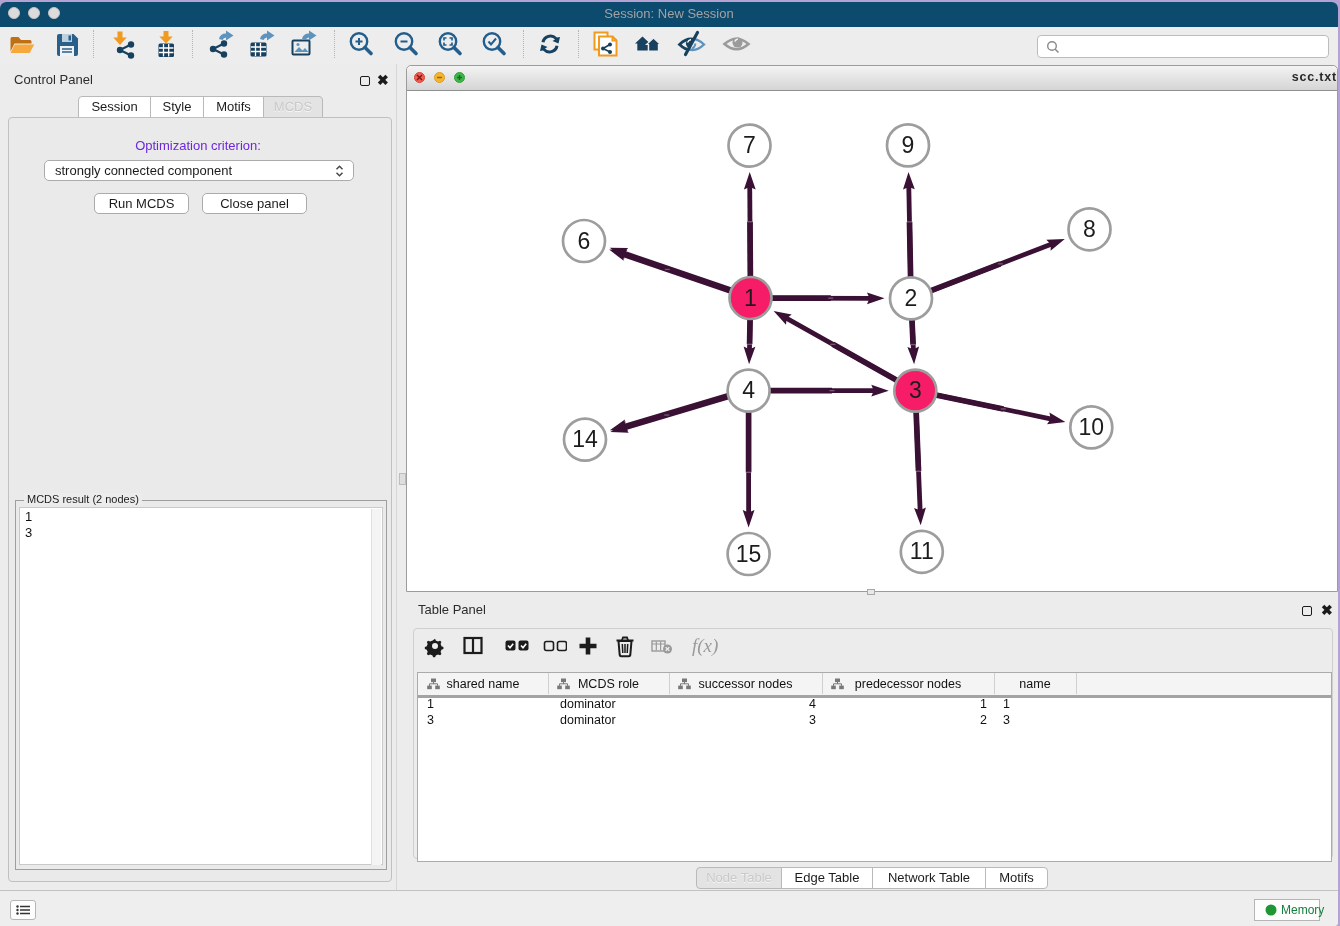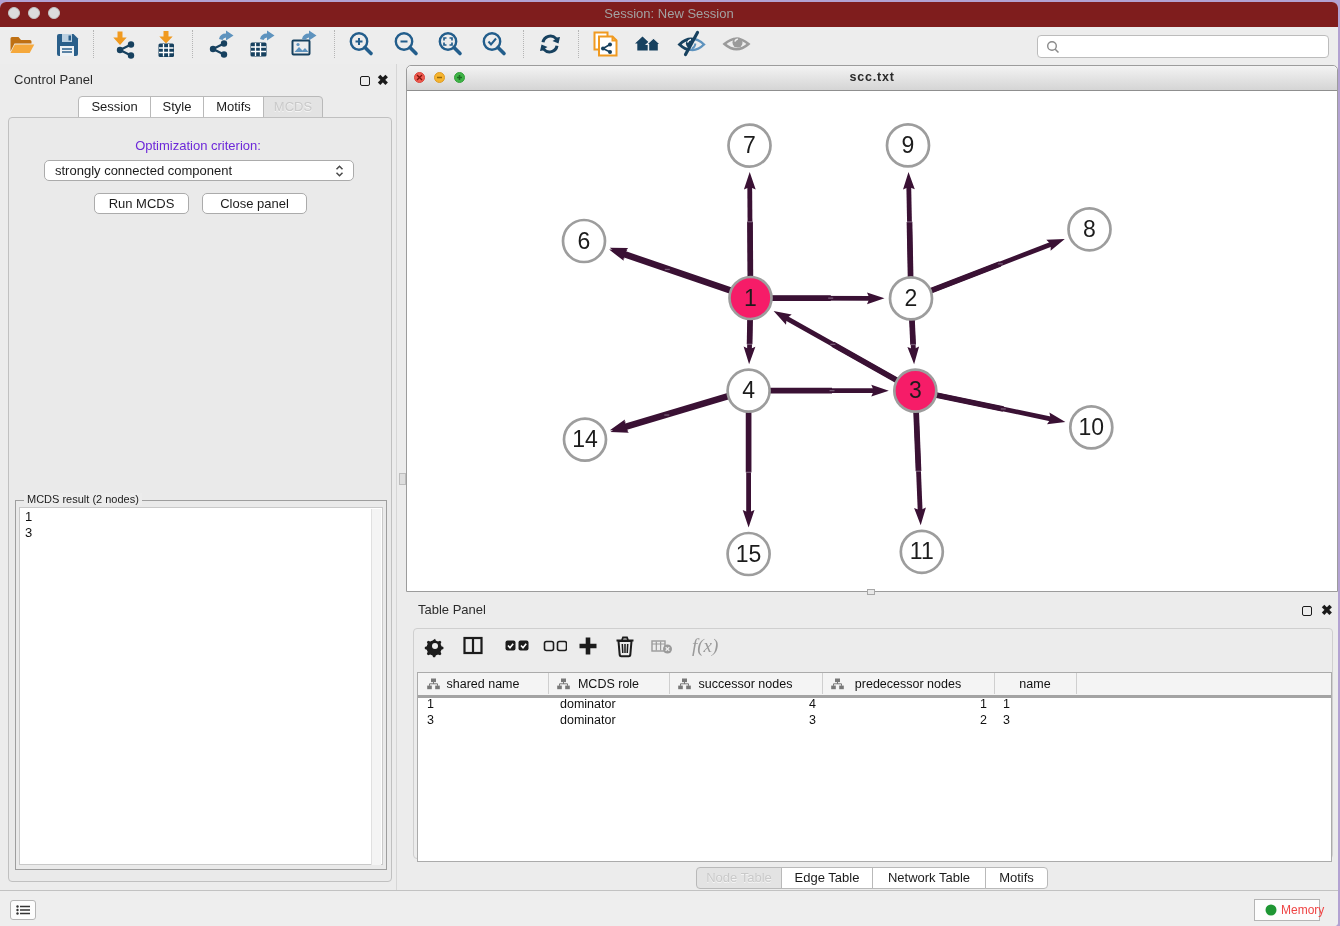--- a/index.html
+++ b/index.html
@@ -1,19 +1,19 @@
 <!DOCTYPE html>
 <html><head>
 <meta charset="utf-8">
 <style>
 html,body{margin:0;padding:0;}
 body{width:1340px;height:926px;background:#b3a2d2;font-family:"Liberation Sans",sans-serif;overflow:hidden;position:relative;}
 #win{position:absolute;left:0;top:2px;width:1338px;height:924px;background:#ececec;border-radius:6px 6px 4px 0;overflow:hidden;}
 
-#titlebar{position:absolute;left:0;top:0;width:100%;height:25px;background:#7f1d1d;}
+#titlebar{position:absolute;left:0;top:0;width:100%;height:25px;background:#0c4a6e;}
 #titlebar .tl{position:absolute;top:5px;width:12px;height:12px;border-radius:50%;background:#dcdcdc;border:1px solid #c3c3c3;box-sizing:border-box;}
 #title-text{position:absolute;top:4px;left:0;width:100%;text-align:center;font-size:13px;color:#a2a2a2;}
 
 #toolbar{position:absolute;left:0;top:25px;width:100%;height:38px;background:#ededed;border-bottom:1px solid #cfcfcf;}
 .sep{position:absolute;top:3px;height:28px;width:0;border-left:1px dotted #b5b5b5;}
 .ticon{position:absolute;top:2px;width:30px;height:30px;}
 #searchbox{position:absolute;left:1037px;top:8px;width:290px;height:21px;background:#fff;border:1px solid #bcbcbc;border-radius:4px;}
 
 #main{position:absolute;left:0;top:62px;width:100%;height:826px;background:#ececec;}
 
@@ -30,40 +30,40 @@
 .btn{position:absolute;top:129px;height:21px;background:#fff;border:1px solid #ababab;border-radius:5px;box-sizing:border-box;font-size:13px;color:#1c1c1c;text-align:center;line-height:19px;}
 
 #mcdsgroup{position:absolute;left:15px;top:436px;width:370px;height:368px;border:1px solid #9e9e9e;}
 #mcdslabel{position:absolute;left:8px;top:-8px;background:#ececec;padding:0 3px;font-size:11px;color:#1c1c1c;}
 #mcdstext{position:absolute;left:3px;top:6px;width:364px;height:358px;background:#fff;border:1px solid #c9c9c9;box-sizing:border-box;font-size:13px;color:#111;}
 #mcdsscroll{position:absolute;right:1px;top:1px;width:9px;height:356px;background:#f4f4f4;border-left:1px solid #e0e0e0;}
 
 #netwin{position:absolute;left:406px;top:1px;width:932px;height:527px;background:#fff;border:1px solid #9c9c9c;border-radius:5px 5px 0 0;box-sizing:border-box;}
 #nettitle{position:absolute;left:0;top:0;width:100%;height:24px;background:linear-gradient(#f3f3f3,#d5d5d5);border-bottom:1px solid #8f8f8f;border-radius:5px 5px 0 0;}
 #nettitle .mtl{position:absolute;top:6px;width:11px;height:11px;border-radius:50%;box-sizing:border-box;}
-#nettitle-text{position:absolute;top:4px;left:0;width:100%;text-align:center;font-size:12.5px;font-weight:bold;letter-spacing:0.8px;color:#2a2a2a;}
+#nettitle-text{position:absolute;top:4px;left:0;width:100%;text-align:right;font-size:12.5px;font-weight:bold;letter-spacing:0.8px;color:#2a2a2a;}
 #graphsvg{position:absolute;left:0;top:25px;}
 
 .vgrip{position:absolute;left:399px;top:409px;width:5px;height:10px;background:#dedede;border:1px solid #bdbdbd;}
 .hgrip{position:absolute;left:867px;top:525px;width:6px;height:4px;background:#e8e8e8;border:1px solid #a8a8a8;}
 
 #tpanel{position:absolute;left:406px;top:533px;width:932px;height:293px;background:#ececec;}
 #tpanel-h{position:absolute;left:12px;top:5px;font-size:13px;color:#2c2c2c;}
 #ttoolbar{position:absolute;left:10px;top:25px;width:914px;height:42px;}
 #ttable{position:absolute;left:11px;top:75px;width:913px;height:188px;background:#fff;border:1px solid #ababab;}
 #thead{position:absolute;left:0;top:0;width:100%;height:22px;background:#f4f4f4;border-bottom:3px solid #a3a3a3;}
 .thcell{position:absolute;top:0;height:21px;border-right:1px solid #cfcfcf;font-size:12.5px;color:#111;text-align:center;line-height:22px;}
 .trow{position:absolute;width:100%;height:16px;font-size:12.5px;color:#111;}
 .tcell{position:absolute;top:0;height:16px;line-height:16px;}
 
 #btabs{position:absolute;left:0;top:0;}
 
 #statusbar{position:absolute;left:0;top:888px;width:100%;height:36px;background:#eeeeee;border-top:1px solid #c2c2c2;}
 #listbtn{position:absolute;left:10px;top:9px;width:26px;height:20px;background:#fdfdfd;border:1px solid #b5b5b5;border-radius:3px;box-sizing:border-box;}
-#membtn{position:absolute;left:1254px;top:8px;width:66px;height:22px;background:#fdfdfd;border:1px solid #b5b5b5;box-sizing:border-box;font-size:12px;color:#ef4444;}
+#membtn{position:absolute;left:1254px;top:8px;width:66px;height:22px;background:#fdfdfd;border:1px solid #b5b5b5;box-sizing:border-box;font-size:12px;color:#15803d;}
 </style>
 </head>
 <body>
 <div id="win">
   <div id="titlebar">
     <div class="tl" style="left:8px;"></div>
     <div class="tl" style="left:28px;"></div>
     <div class="tl" style="left:48px;"></div>
     <div id="title-text">Session: New Session</div>
   </div>

